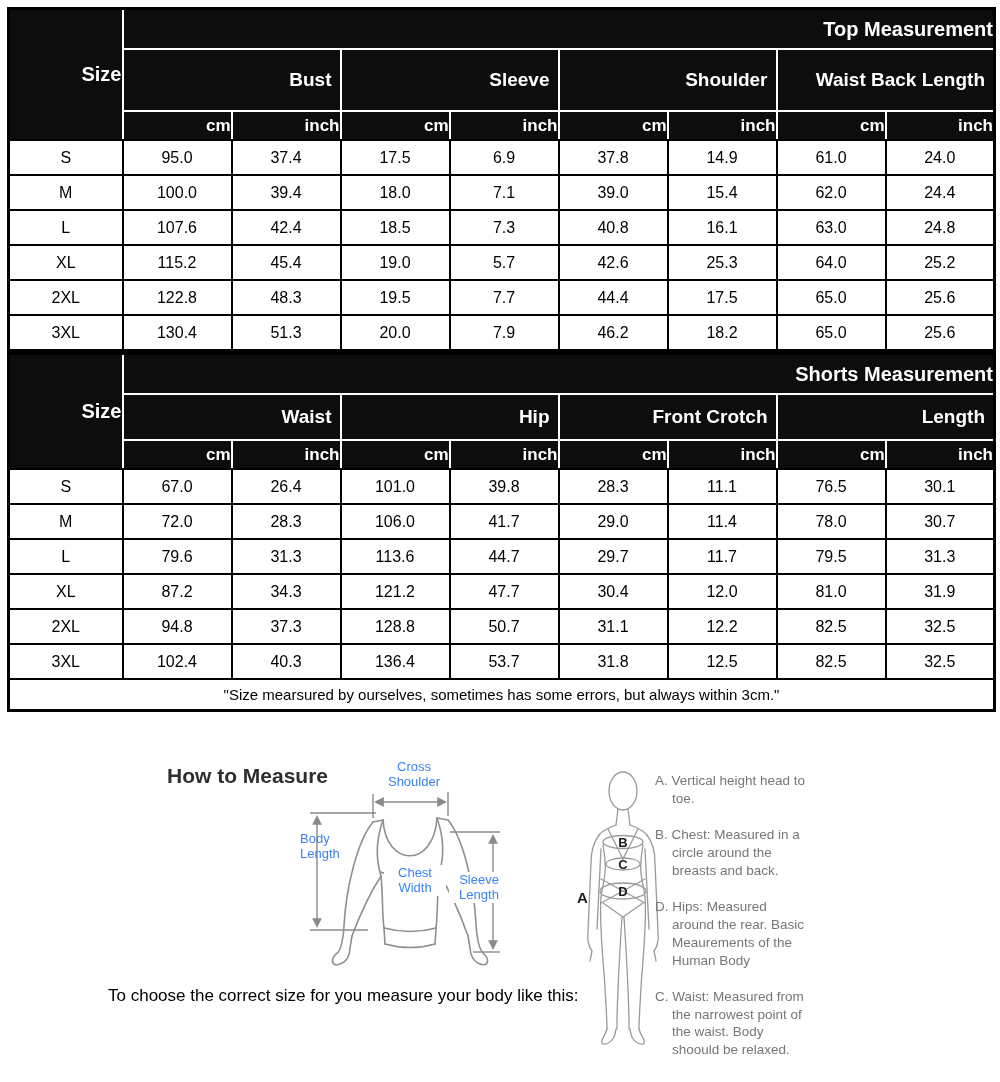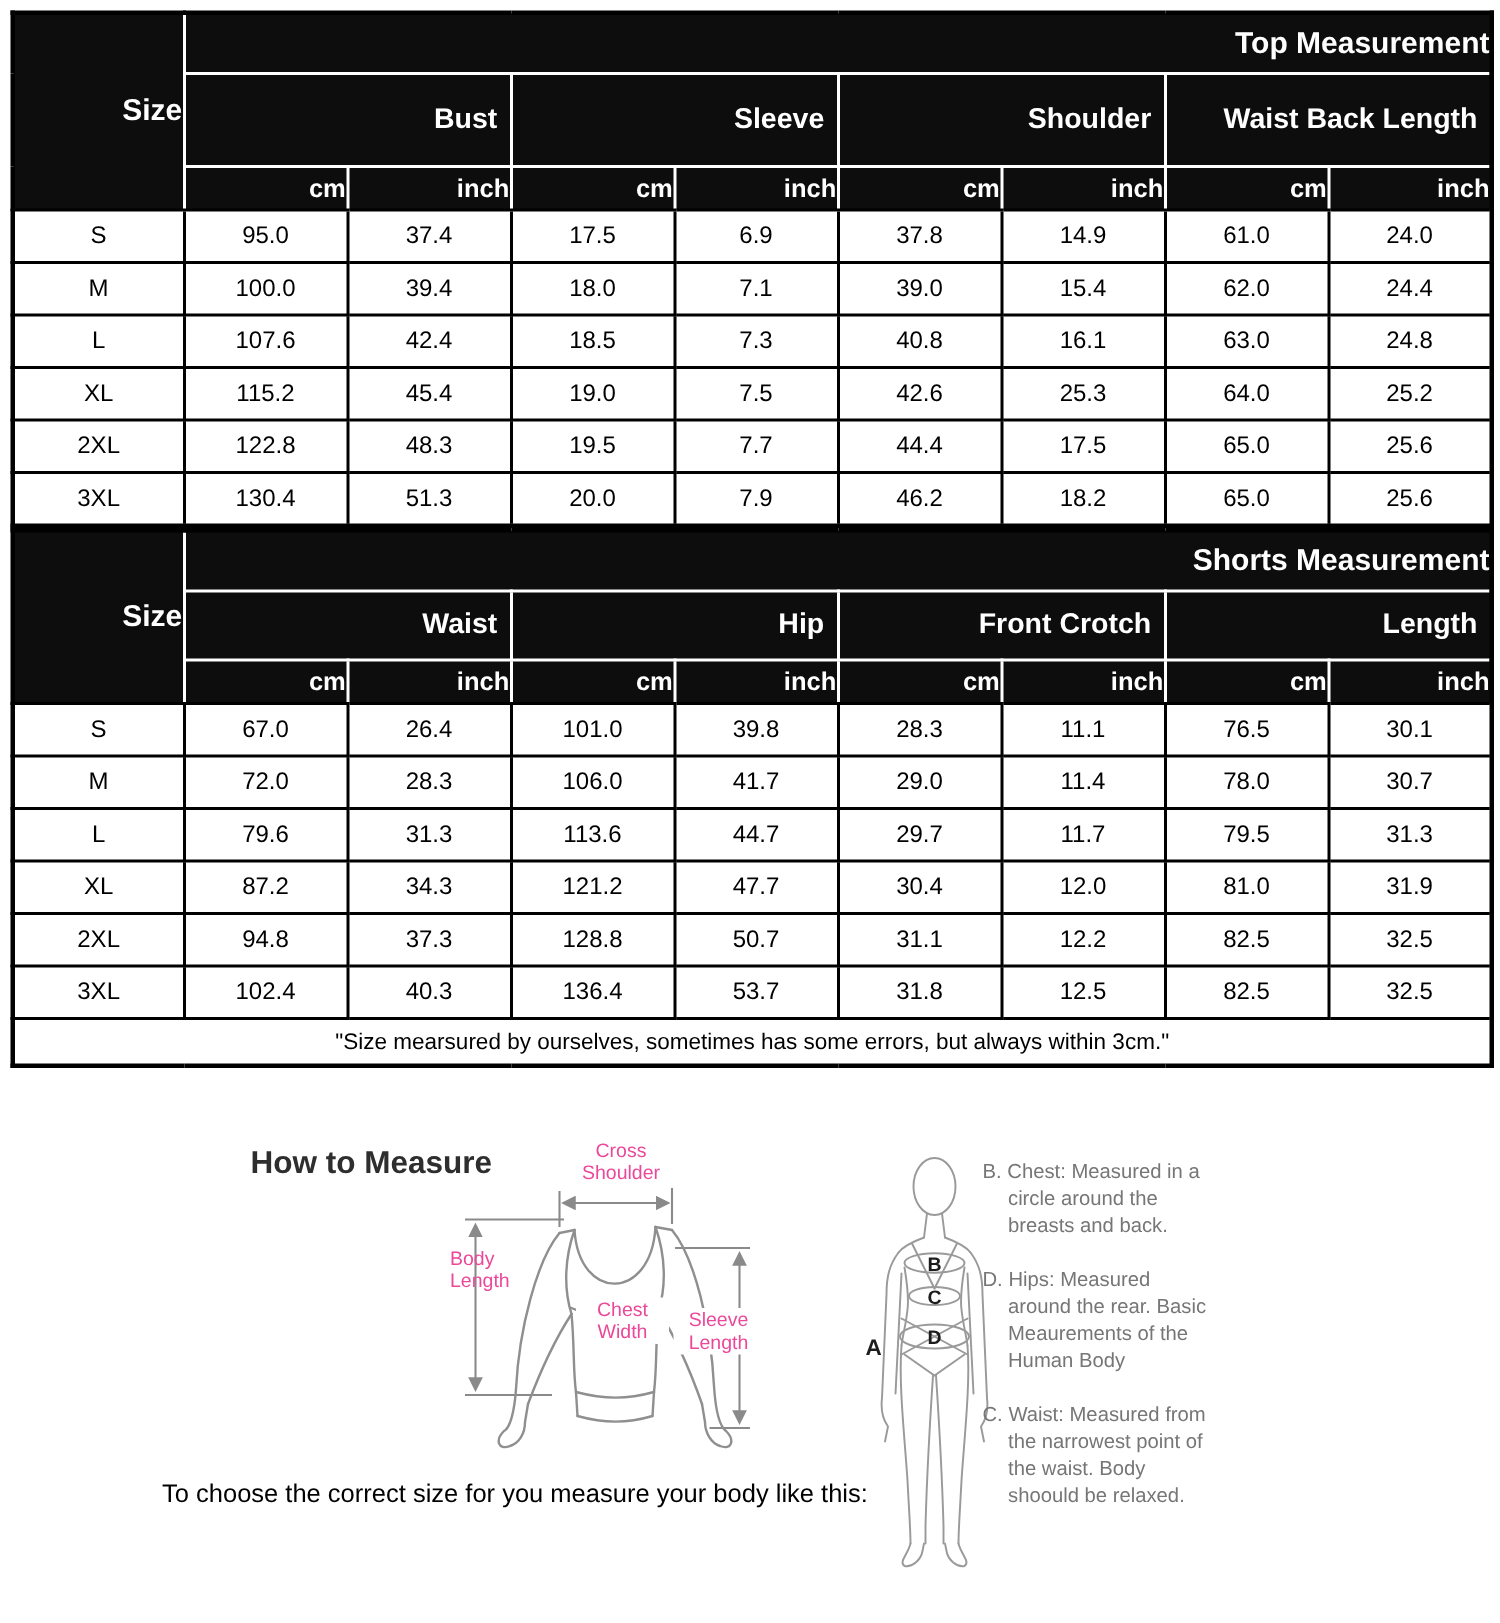--- a/index.html
+++ b/index.html
@@ -27,21 +27,21 @@
   .sizechart .hdr-bottom{border-bottom:2px solid #000;}
   .sizechart td{
     border:2px solid #000;background:#fff;text-align:center;
     font-size:16px;height:33px;padding:0;
   }
   .sizechart tr.note-row td{font-size:15px;height:29px;}
   
   .abs{position:absolute;}
   .howto-title{left:167px;top:764px;font-size:21px;font-weight:bold;color:#2e2e2e;}
   .sketch-label{
-    font-size:13px;color:#ec4899;line-height:1.18;text-align:center;
+    font-size:13px;color:#3b82f6;line-height:1.18;text-align:center;
     background:#fff;padding:0 1px;
   }
   .lbl-cross{left:371px;top:759px;width:84px;}
   .lbl-bodylen{left:299px;top:831px;width:54px;text-align:left;background:transparent;}
   .lbl-chest{left:384px;top:865px;width:60px;}
   .lbl-sleevelen{left:449px;top:872px;width:58px;}
   .shirt-svg{left:288px;top:756px;}
   .figure-svg{left:570px;top:757px;}
   .annotations{left:655px;top:772px;width:152px;}
   .anno{
@@ -119,21 +119,21 @@
         <td>40.8</td>
         <td>16.1</td>
         <td>63.0</td>
         <td>24.8</td>
       </tr>
       <tr>
         <td>XL</td>
         <td>115.2</td>
         <td>45.4</td>
         <td>19.0</td>
-        <td>7.5</td>
+        <td>5.7</td>
         <td>42.6</td>
         <td>25.3</td>
         <td>64.0</td>
         <td>25.2</td>
       </tr>
       <tr>
         <td>2XL</td>
         <td>122.8</td>
         <td>48.3</td>
         <td>19.5</td>
@@ -353,18 +353,19 @@
   </g>
   <g font-family="Liberation Sans, sans-serif" font-weight="bold" fill="#1c1c1c">
     <text x="7" y="146" font-size="15">A</text>
     <text x="53" y="90" font-size="13" text-anchor="middle">B</text>
     <text x="53" y="112" font-size="13" text-anchor="middle">C</text>
     <text x="53" y="139" font-size="13" text-anchor="middle">D</text>
   </g>
 </svg>
 
 <div class="abs annotations">
+  <p class="anno">A. Vertical height head to toe.</p>
   <p class="anno">B. Chest: Measured in a circle around the breasts and back.</p>
   <p class="anno">D. Hips: Measured around the rear. Basic Meaurements of the Human Body</p>
   <p class="anno">C. Waist: Measured from the narrowest point of the waist. Body shoould be relaxed.</p>
 </div>
 
 <div class="abs howto-footer">To choose the correct size for you measure your body like this:</div>
 
 </body></html>

